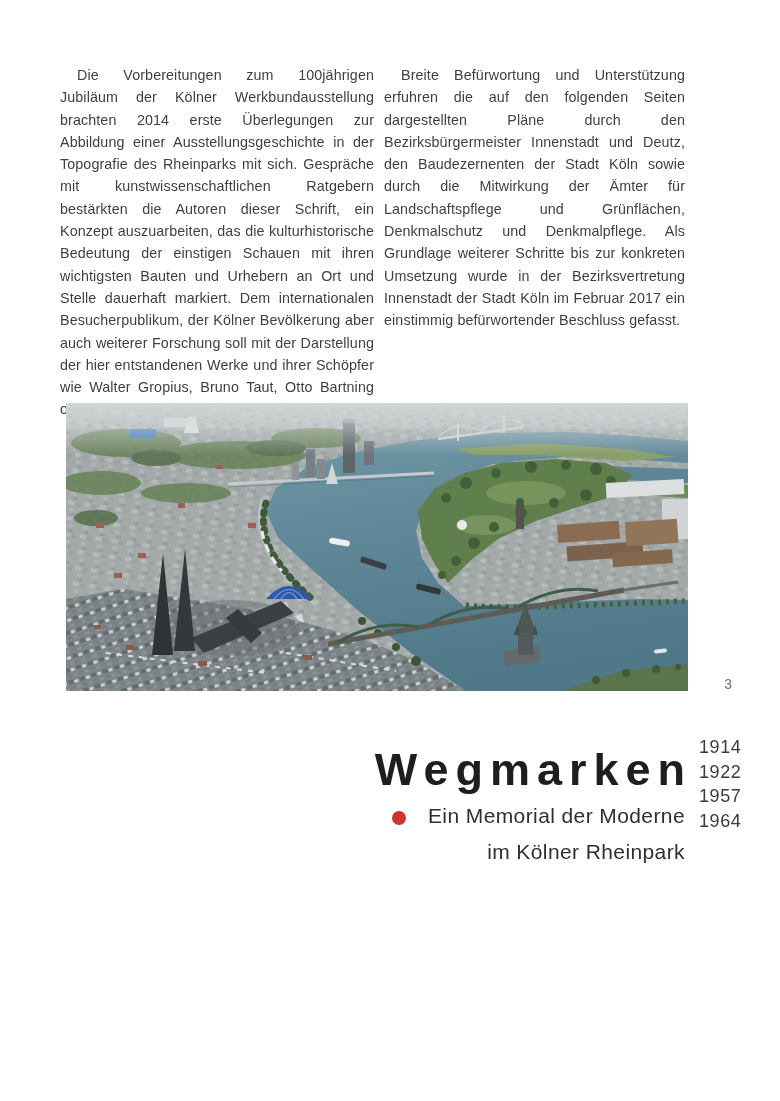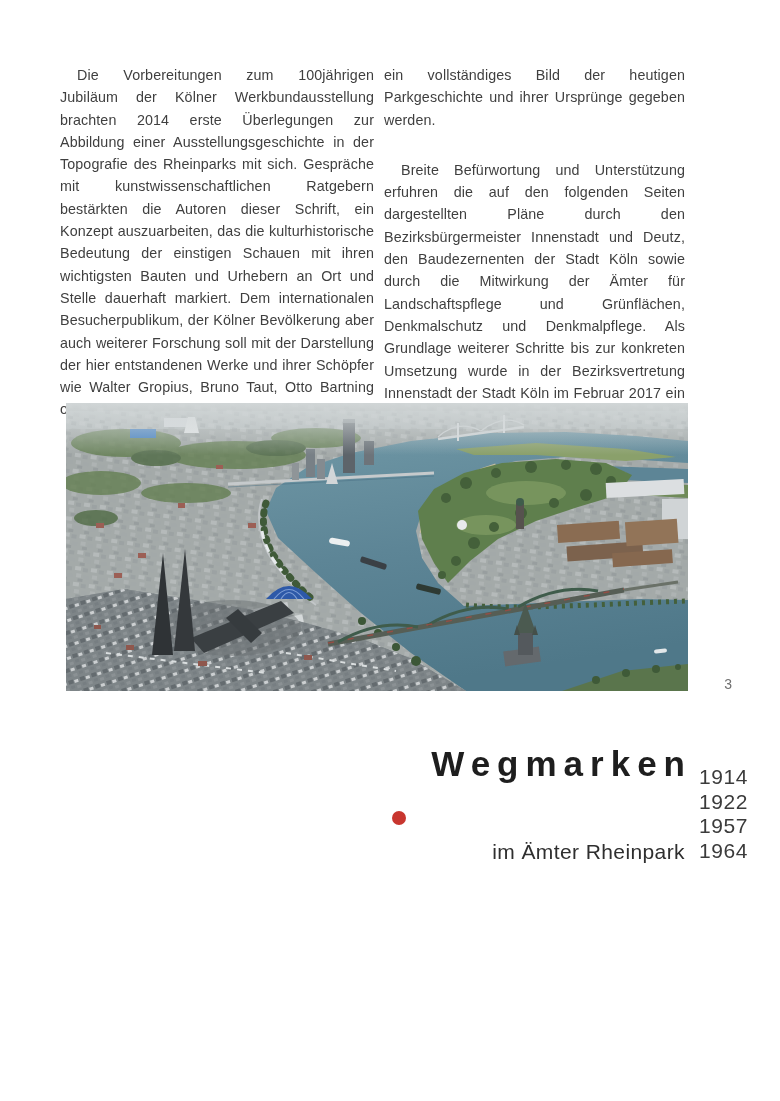--- a/index.html
+++ b/index.html
@@ -32,53 +32,52 @@
   }
   .photo svg{display:block;}
   
   .page-number{
     position:absolute;top:676px;right:48px;
     font-size:14px;color:#707070;
   }
   
   .title{
     position:absolute;top:744px;right:95px;
-    font-size:35px;font-weight:700;
+    font-size:45px;font-weight:700;
     letter-spacing:7px;margin-right:-7px;
     color:#1e1e1e;white-space:nowrap;
   }
   .subtitle{
     position:absolute;right:95px;
     font-size:21px;color:#2f2f2f;
     letter-spacing:0.4px;white-space:nowrap;
   }
   .subtitle.s1{top:804px;}
   .subtitle.s2{top:840px;}
   .red-dot{
     position:absolute;left:392px;top:811px;
     width:14px;height:14px;border-radius:50%;
     background:#c8362f;
   }
   .years{
-    position:absolute;left:699px;top:765px;
-    font-size:21px;line-height:24.7px;
+    position:absolute;left:699px;top:735px;
+    font-size:18px;line-height:24.7px;
     color:#3b3b3b;letter-spacing:0.6px;
   }
   .years div{margin:0;}
 </style>
 </head>
 <body>
 
 <div class="page">
 
   <div class="col col-1">
     <p class="indent">Die Vorbereitungen zum 100jährigen Jubiläum der Kölner Werkbundausstellung brachten 2014 erste Überlegungen zur Abbildung einer Ausstellungsgeschichte in der Topografie des Rheinparks mit sich. Gespräche mit kunstwissenschaftlichen Ratgebern bestärkten die Autoren dieser Schrift, ein Konzept auszuarbeiten, das die kulturhistorische Bedeutung der einstigen Schauen mit ihren wichtigsten Bauten und Urhebern an Ort und Stelle dauerhaft markiert. Dem internationalen Besucherpublikum, der Kölner Bevölkerung aber auch weiterer Forschung soll mit der Darstellung der hier entstandenen Werke und ihrer Schöpfer wie Walter Gropius, Bruno Taut, Otto Bartning oder Erich Mendelsohn</p>
   </div>
   <div class="col col-2">
-    <p>ein vollständiges Bild der heutigen Parkgeschichte und ihrer Ursprünge gegeben werden.</p>
     <p class="indent">Breite Befürwortung und Unterstützung erfuhren die auf den folgenden Seiten dargestellten Pläne durch den Bezirksbürgermeister Innenstadt und Deutz, den Baudezernenten der Stadt Köln sowie durch die Mitwirkung der Ämter für Landschaftspflege und Grünflächen, Denkmalschutz und Denkmalpflege. Als Grundlage weiterer Schritte bis zur konkreten Umsetzung wurde in der Bezirksvertretung Innenstadt der Stadt Köln im Februar 2017 ein einstimmig befürwortender Beschluss gefasst.</p>
   </div>
 
   <div class="photo" role="img" aria-label="Aerial view of Cologne: the Rhine bend with the Cathedral, Hohenzollern Bridge, Rheinpark and the trade fair grounds">
     <svg width="622" height="288" viewBox="0 0 622 288" xmlns="http://www.w3.org/2000/svg">
       <defs>
         <linearGradient id="grad-river" x1="0" y1="0" x2="0.25" y2="1">
           <stop offset="0" stop-color="#6f97a5"></stop>
           <stop offset="0.5" stop-color="#5d8596"></stop>
           <stop offset="1" stop-color="#4f7889"></stop>
@@ -286,21 +285,22 @@
       </g>
 
       <rect x="0" y="0" width="622" height="52" fill="url(#grad-haze)"></rect>
     </svg>
   </div>
 
   <div class="page-number">3</div>
 
   <div class="title">Wegmarken</div>
   <span class="red-dot"></span>
-  <div class="subtitle s2">im Ämter Rheinpark</div>
+  <div class="subtitle s1">Ein Memorial der Moderne</div>
+  <div class="subtitle s2">im Kölner Rheinpark</div>
   <div class="years">
     <div>1914</div>
     <div>1922</div>
     <div>1957</div>
     <div>1964</div>
   </div>
 
 </div>
 
 </body></html>

